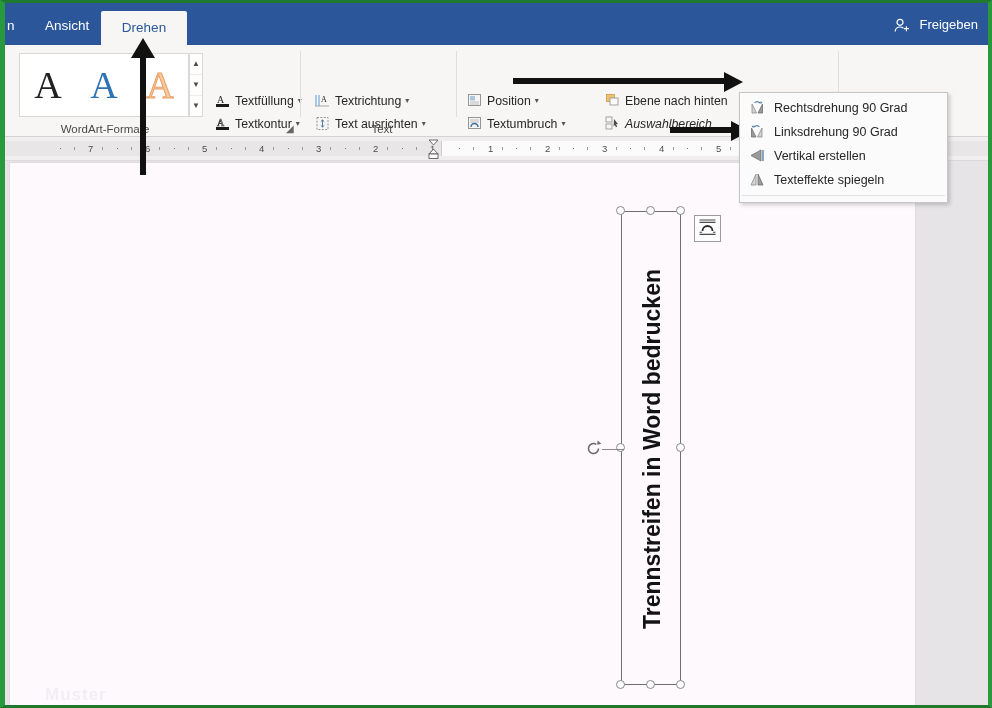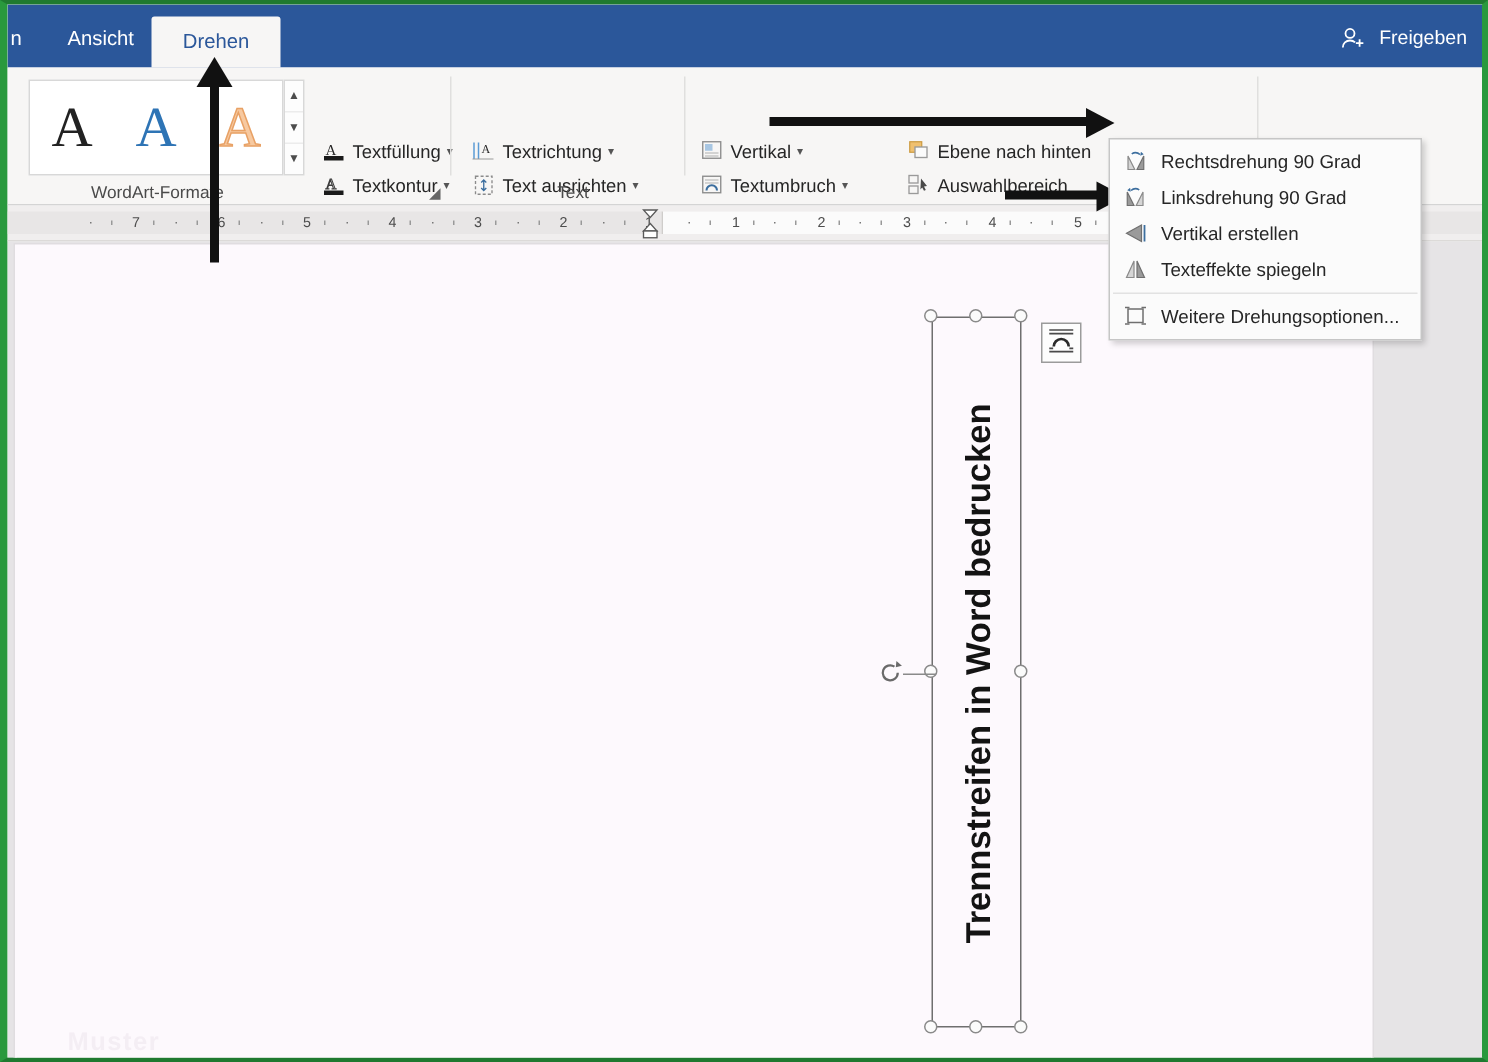--- a/index.html
+++ b/index.html
@@ -343,21 +343,21 @@
     </div>
 
     <div class="grp" style="left:454px; width:380px;">
       <div class="cmd" style="left:4px; top:45px;">
         <span class="ic">
           <svg width="16" height="15" viewBox="0 0 16 15">
             <rect x="1.5" y="1.5" width="12" height="11" fill="none" stroke="#8b8b8b" stroke-width="0.9"></rect>
             <rect x="3" y="3" width="5" height="4.5" fill="#a8c6e2"></rect>
             <path d="M3 9h9M3 11h9" stroke="#b0b0b0" stroke-width="0.8"></path>
           </svg>
-        </span><span class="cap">Vertikal</span><span class="arw">▾</span>
+        </span><span class="cap">Position</span><span class="arw">▾</span>
       </div>
       <div class="cmd" style="left:4px; top:68px;">
         <span class="ic">
           <svg width="16" height="15" viewBox="0 0 16 15">
             <rect x="1.5" y="1.5" width="12" height="11" fill="none" stroke="#8b8b8b" stroke-width="0.9"></rect>
             <path d="M3 4h9M3 6h9" stroke="#b0b0b0" stroke-width="0.8"></path>
             <path d="M4 11a3.5 3.5 0 017 0" fill="none" stroke="#3c6e9e" stroke-width="1.4"></path>
           </svg>
         </span><span class="cap">Textumbruch</span><span class="arw">▾</span>
       </div>
@@ -371,21 +371,21 @@
       </div>
 
       <div class="cmd" style="left:142px; top:45px;">
         <span class="ic">
           <svg width="16" height="15" viewBox="0 0 16 15">
             <rect x="1.5" y="1.5" width="8" height="7" fill="#f0c070" stroke="#cc9a3f" stroke-width="0.8"></rect>
             <rect x="5" y="5" width="8" height="7" fill="#fbfbfb" stroke="#9a9a9a" stroke-width="0.9"></rect>
           </svg>
         </span><span class="cap">Ebene nach hinten</span><span class="arw" style="margin-left:12px;">▾</span>
       </div>
-      <div class="cmd" style="left:142px; top:68px;">
+      <div class="cmd" style="left:142px; top:68px;font-style:italic;">
         <span class="ic">
           <svg width="16" height="15" viewBox="0 0 16 15">
             <rect x="1" y="1" width="6" height="5" fill="none" stroke="#9a9a9a" stroke-width="0.9"></rect>
             <rect x="1" y="8" width="6" height="5" fill="none" stroke="#9a9a9a" stroke-width="0.9"></rect>
             <path d="M9 3l4 5-2 .3 1.2 2.3-1.2.6L9.8 9 8.6 10.4z" fill="#4a4a4a"></path>
           </svg>
         </span><span class="cap">Auswahlbereich</span>
       </div>
       <div class="cmd" style="left:142px; top:91px;">
         <span class="ic">
@@ -598,25 +598,16 @@
     <div class="mitem">
       <span class="mic">
         <svg width="16" height="15" viewBox="0 0 16 15">
           <path d="M7 2L2 13h5z" fill="#d5d5d5" stroke="#8a8a8a" stroke-width="0.8"></path>
           <path d="M9 2l5 11H9z" fill="#9a9a9a" stroke="#6f6f6f" stroke-width="0.8"></path>
         </svg>
       </span>
       <span>Texteffekte spiegeln</span>
     </div>
     <div class="msep"></div>
-    <div class="mitem">
-      <span class="mic">
-        <svg width="16" height="15" viewBox="0 0 16 15">
-          <rect x="3" y="3" width="10" height="9" fill="none" stroke="#6f6f6f" stroke-width="1"></rect>
-          <path d="M1 2h3M12 2h3M1 13h3M12 13h3" stroke="#6f6f6f" stroke-width="1"></path>
-        </svg>
-      </span>
-      <span>Weitere Drehungsoptionen...</span>
-    </div>
   </div>
 
 </div>
 </div>
 
 </body></html>

